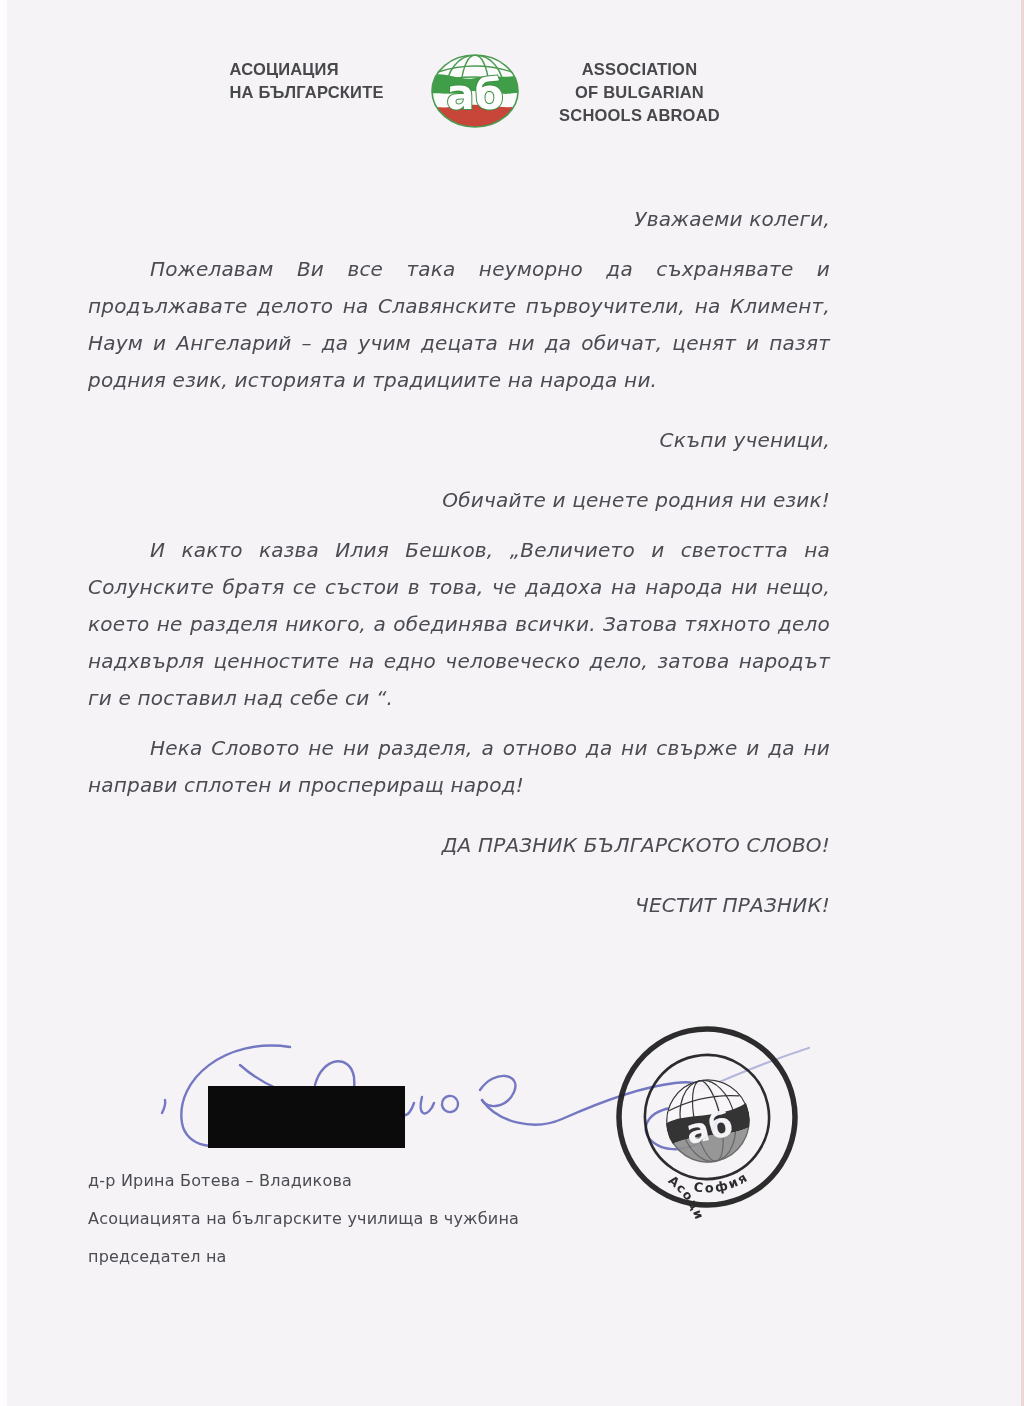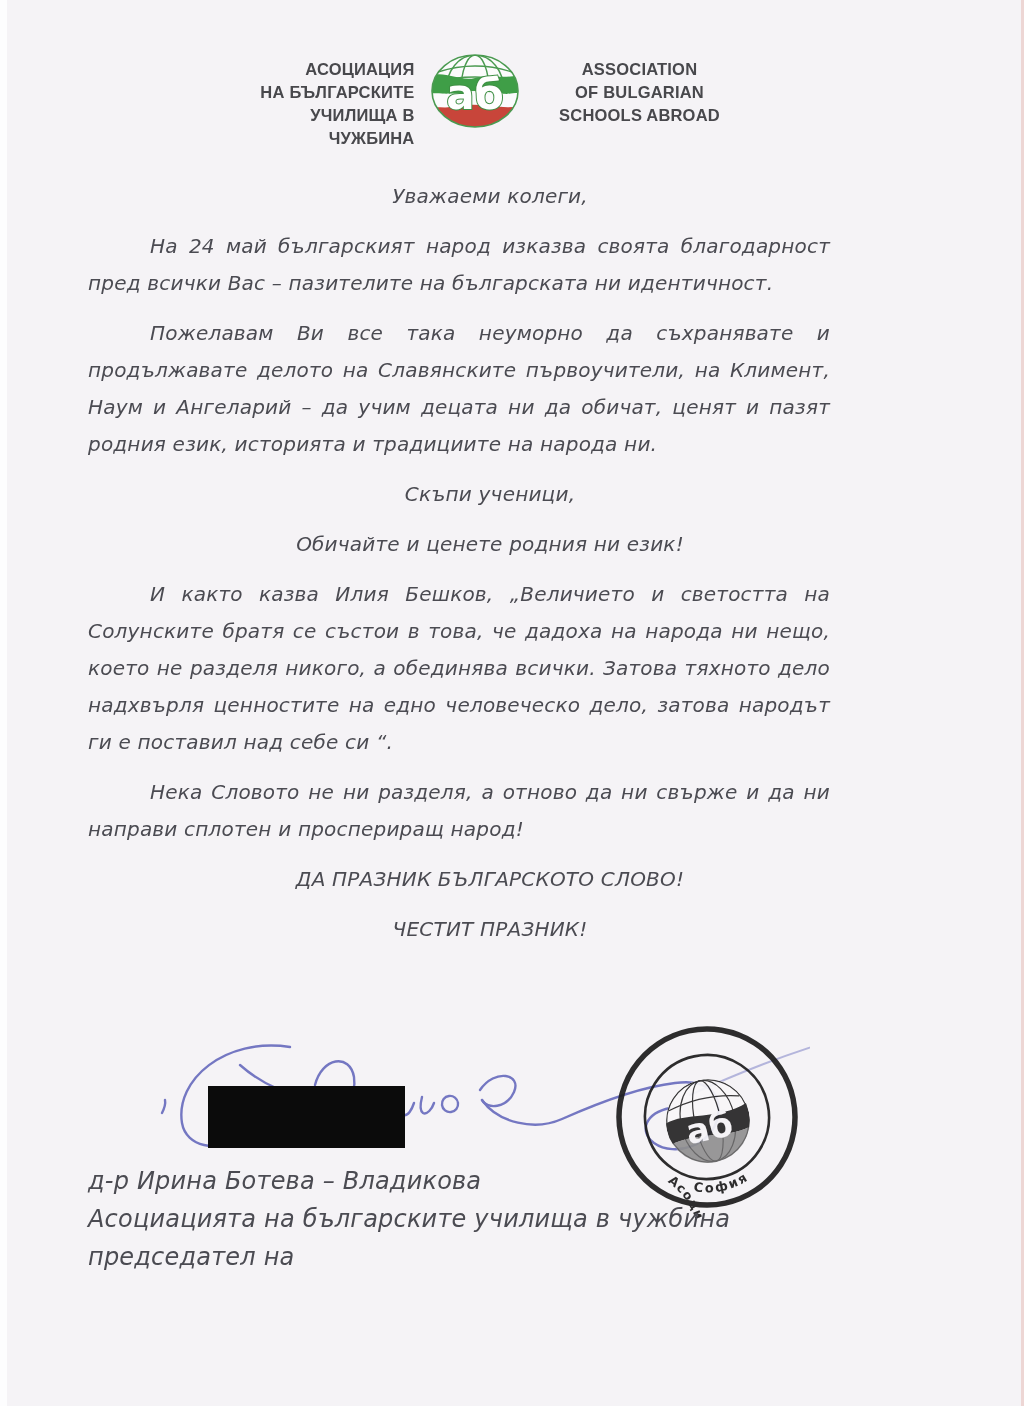--- a/index.html
+++ b/index.html
@@ -28,62 +28,61 @@
     display:flex;justify-content:center;align-items:flex-start;
     transform:translateX(-25px);
     gap:15px;
   }
   .org-block{
     font-family:"Liberation Sans", sans-serif;
     font-weight:700;font-size:16.5px;line-height:23px;
     color:#48484c;letter-spacing:.2px;
     padding-top:6px;
   }
-  .org-bg{text-align:right;width:185px;}
+  .org-bg{text-align:left;width:185px;}
   .org-en{text-align:center;width:210px;}
   .logo{width:90px;height:78px;flex:0 0 auto;}
   
   .letter{
     position:absolute;left:88px;top:178px;width:742px;
     font-style:italic;
     font-size:20px;line-height:37px;letter-spacing:.2px;
     color:#4b4b52;
   }
   .letter p{margin:0 0 13px;text-indent:62px;text-align:justify;}
-  .letter p.noj{text-align:center;}
+  .letter p.noj{text-align:right;margin-top:23px;}
   
   .signature-svg{position:absolute;left:130px;top:995px;width:680px;height:185px;}
   .redaction{
     position:absolute;left:208px;top:1086px;width:197px;height:62px;
     background:#0b0b0b;
   }
   .stamp-svg{
     position:absolute;left:607px;top:1017px;width:200px;height:200px;
     transform:rotate(-12deg);
   }
   
   .signoff{
     position:absolute;left:88px;top:1162px;width:700px;
-    font-style:italic;font-size:24px;line-height:38px;letter-spacing:.2px;
+    font-size:16px;line-height:38px;letter-spacing:.2px;
     color:#4b4b52;
   }
   .signoff div{white-space:nowrap;}
 </style>
 </head>
 <body>
 
 <div class="page">
   <div class="edge-left"></div>
   <div class="edge-right"></div>
 
   <div class="header">
     <div class="org-block org-bg">
       <div>АСОЦИАЦИЯ</div>
       <div>НА БЪЛГАРСКИТЕ</div>
-      <div>УЧИЛИЩА В ЧУЖБИНА</div>
     </div>
 
     <svg class="logo" viewBox="0 0 90 78">
       <defs>
         <clipPath id="globeClip">
             <ellipse cx="45" cy="39" rx="43" ry="36"></ellipse>
           </clipPath>
       </defs>
       <g clip-path="url(#globeClip)">
         <rect x="0" y="0" width="90" height="78" fill="#fbfbfc"></rect>
@@ -107,21 +106,20 @@
 
     <div class="org-block org-en">
       <div>ASSOCIATION</div>
       <div>OF BULGARIAN</div>
       <div>SCHOOLS ABROAD</div>
     </div>
   </div>
 
   <div class="letter">
     <p class="noj">Уважаеми колеги,</p>
-    <p>На 24 май българският народ изказва своята благодарност пред всички Вас – пазителите на българската ни идентичност.</p>
     <p>Пожелавам Ви все така неуморно да съхранявате и продължавате делото на Славянските първоучители, на Климент, Наум и Ангеларий – да учим децата ни да обичат, ценят и пазят родния език, историята и традициите на народа ни.</p>
     <p class="noj">Скъпи ученици,</p>
     <p class="noj">Обичайте и ценете родния ни език!</p>
     <p>И както казва Илия Бешков, „Величието и светостта на Солунските братя се състои в това, че дадоха на народа ни нещо, което не разделя никого, а обединява всички. Затова тяхното дело надхвърля ценностите на едно человеческо дело, затова народът ги е поставил над себе си “.</p>
     <p>Нека Словото не ни разделя, а отново да ни свърже и да ни направи сплотен и проспериращ народ!</p>
     <p class="noj">ДА ПРАЗНИК БЪЛГАРСКОТО СЛОВО!</p>
     <p class="noj">ЧЕСТИТ ПРАЗНИК!</p>
   </div>
 
   <svg class="signature-svg" viewBox="0 0 680 185">

